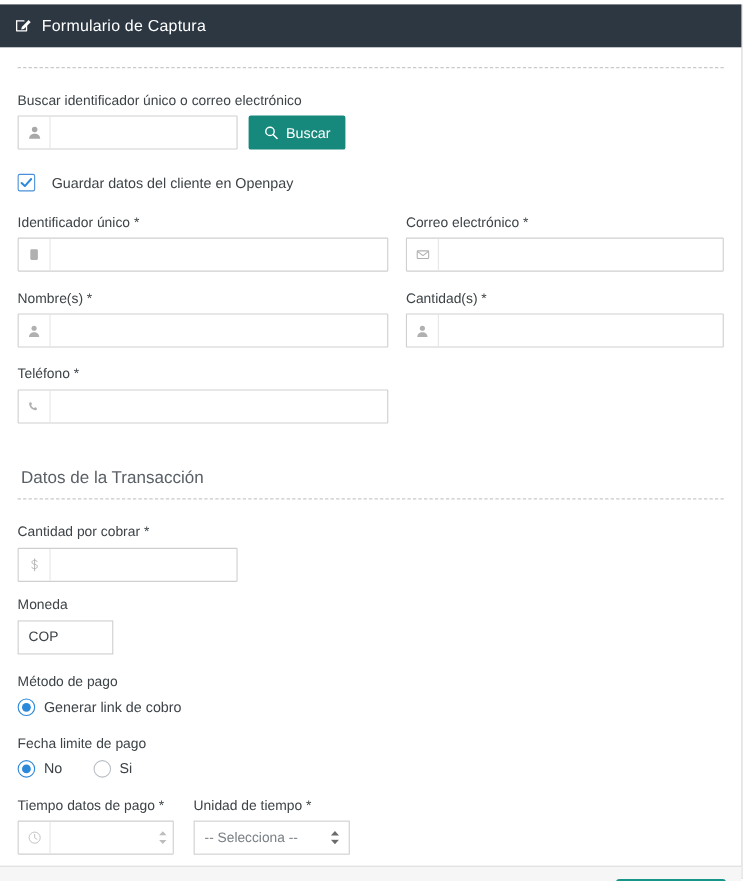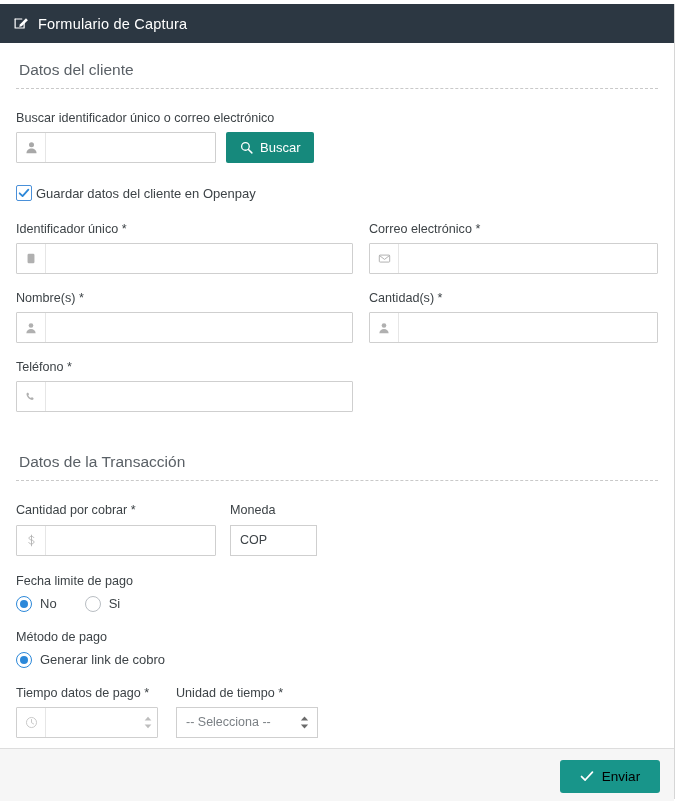--- a/index.html
+++ b/index.html
@@ -125,21 +125,21 @@
     display: inline-flex;
     align-items: center;
     gap: 7px;
     cursor: pointer;
     border-radius: 2px;
   }
   
   .check-row {
     display: flex;
     align-items: center;
-    gap: 4px;
+    gap: 15px;
     margin-bottom: 21px;
   }
   .cbox {
     width: 16px; height: 16px;
     border: 1px solid #4a90d9;
     background: #ffffff;
     display: flex; align-items: center; justify-content: center;
     flex: 0 0 16px;
     border-radius: 2px;
   }
@@ -150,20 +150,21 @@
     grid-template-columns: 337px 1fr;
     column-gap: 16px;
     row-gap: 0;
   }
   .fgrp { margin-bottom: 17px; }
   
   .trow {
     display: flex;
     gap: 14px;
     margin-bottom: 18px;
+    flex-direction: column;
   }
   .col-amount { width: 200px; }
   .col-currency { width: 87px; }
   .col-concept { width: 213px; }
   
   .radio-block { margin-bottom: 18px; }
   .radio-line {
     display: flex;
     align-items: center;
     gap: 28px;
@@ -246,21 +247,20 @@
         <path d="M1.2 3.2h7.1" stroke="#ffffff" stroke-width="1.3" stroke-linecap="round"></path>
         <path d="M1.2 3.2v9.6h9.6V7.6" stroke="#ffffff" stroke-width="1.3" stroke-linecap="round" stroke-linejoin="round"></path>
         <path d="M6.2 9.0l6.6-6.6 2.0 2.0-6.6 6.6-2.6.6z" fill="#ffffff"></path>
       </svg>
     </span>
     <span class="title">Formulario de Captura</span>
   </div>
 
   <div class="panel-body">
 
-    <h2 class="section-title">Datos del cliente</h2>
     <hr class="divider">
 
     <div>
       <label class="field-label">Buscar identificador único o correo electrónico</label>
       <div class="search-row">
         <div class="input-group search-field">
           <span class="addon">
             <svg class="gi" width="13" height="13" viewBox="0 0 16 16">
               <circle cx="8" cy="4.6" r="3.1" fill="#a8a8a8"></circle>
               <path d="M1.8 15c0-3.6 2.8-5.7 6.2-5.7s6.2 2.1 6.2 5.7z" fill="#a8a8a8"></path>
@@ -375,39 +375,39 @@
       </div>
 
       <div class="col-currency">
         <label class="field-label">Moneda</label>
         <div class="plain-box">COP</div>
       </div>
 
     </div>
 
     <div class="radio-block">
+      <label class="field-label">Método de pago</label>
+      <div class="radio-line">
+        <div class="radio-item">
+          <span class="radio on"></span>
+          <span class="rl">Generar link de cobro</span>
+        </div>
+      </div>
+    </div>
+
+    <div class="radio-block">
       <label class="field-label">Fecha limite de pago</label>
       <div class="radio-line">
         <div class="radio-item">
           <span class="radio on"></span>
           <span class="rl">No</span>
         </div>
         <div class="radio-item">
           <span class="radio"></span>
           <span class="rl">Si</span>
-        </div>
-      </div>
-    </div>
-
-    <div class="radio-block">
-      <label class="field-label">Método de pago</label>
-      <div class="radio-line">
-        <div class="radio-item">
-          <span class="radio on"></span>
-          <span class="rl">Generar link de cobro</span>
         </div>
       </div>
     </div>
 
     <div class="timerow">
       <div class="col-time">
         <label class="field-label">Tiempo datos de pago *</label>
         <div class="input-group">
           <span class="addon">
             <svg class="gi" width="13" height="13" viewBox="0 0 16 16" fill="none">

